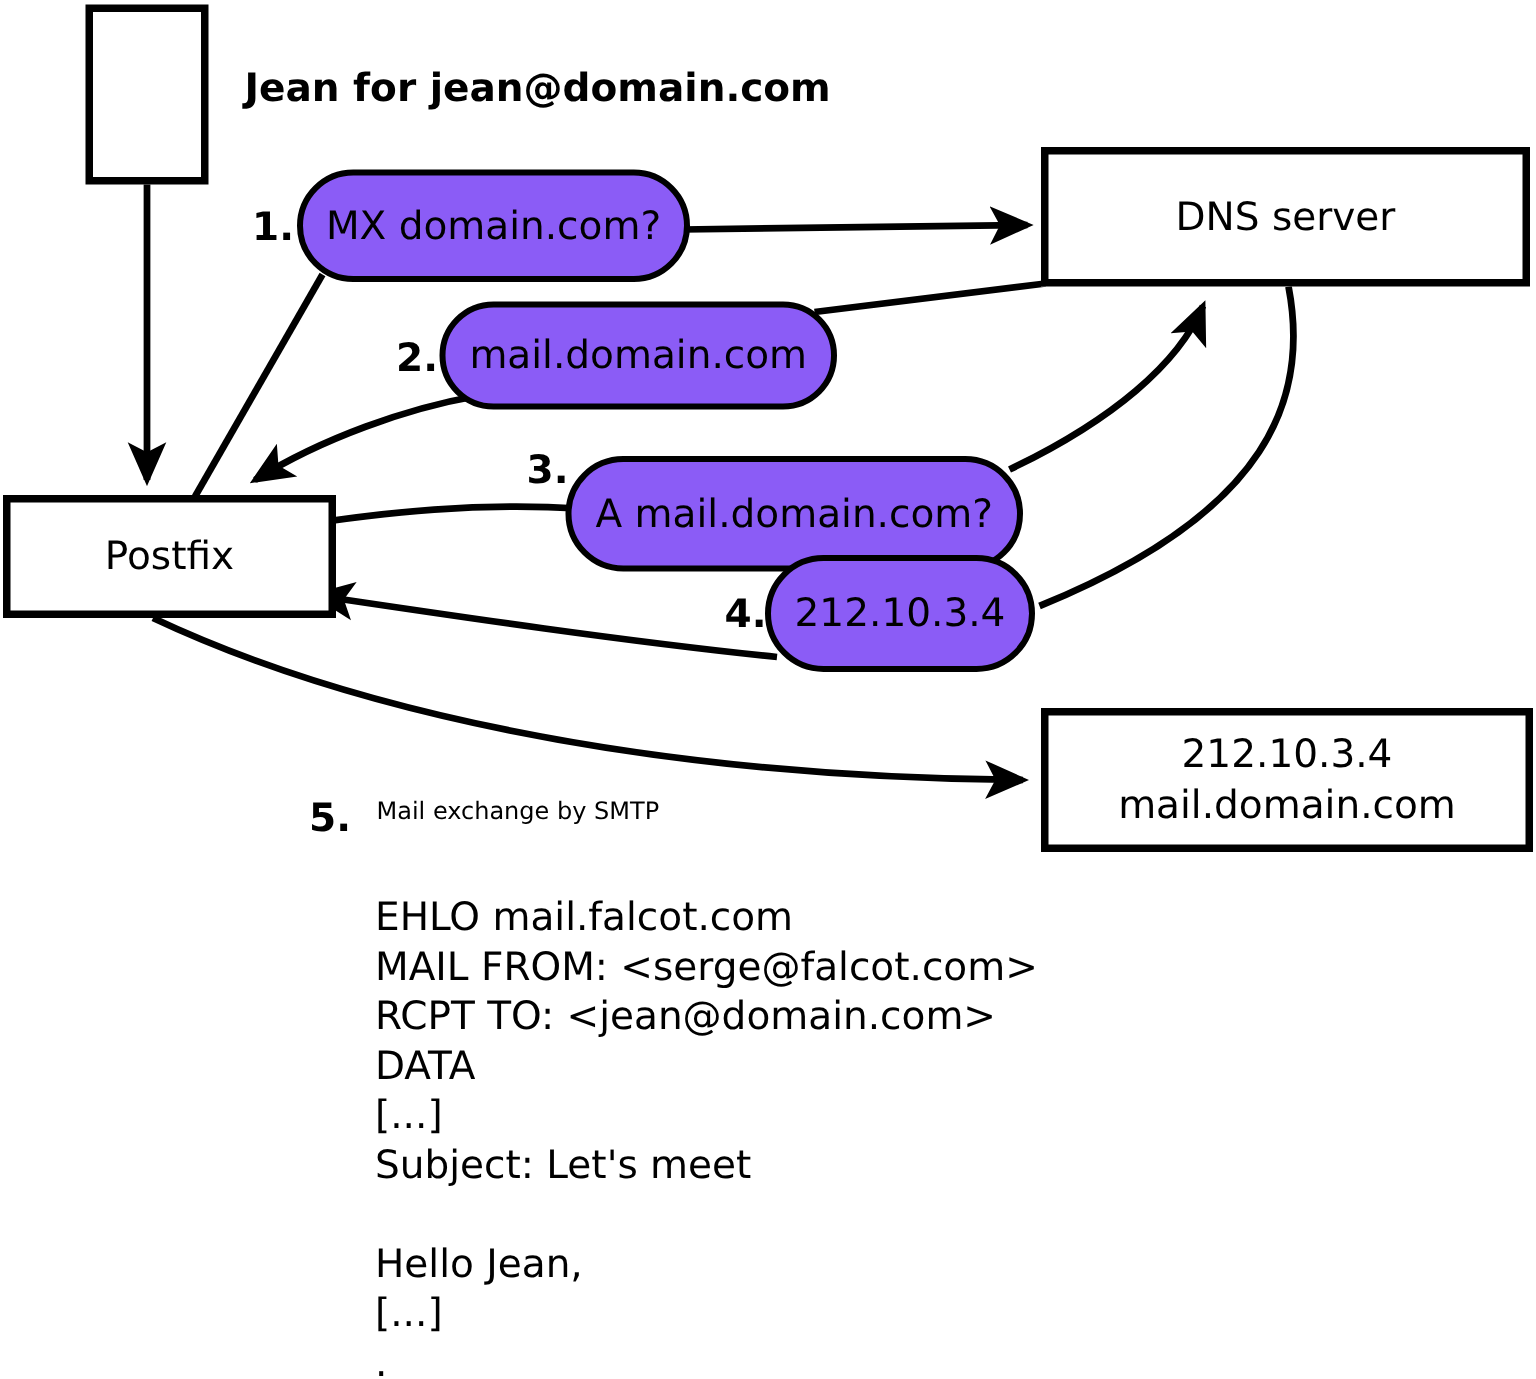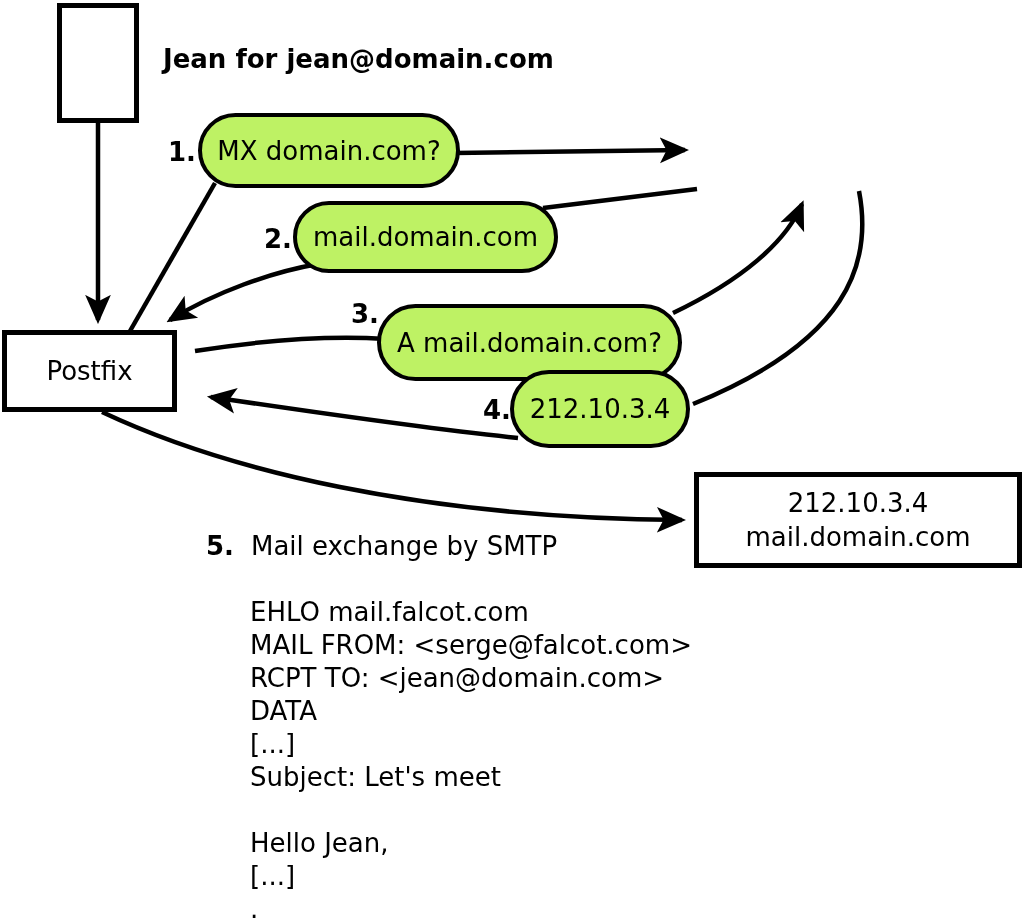--- a/index.html
+++ b/index.html
@@ -9,32 +9,32 @@
     font-family:"DejaVu Sans","Liberation Sans",sans-serif;
   }
   svg.wires { position:absolute; left:0; top:0; z-index:1; }
   .node {
     position:absolute; box-sizing:border-box; background:#ffffff;
     border:5px solid #000; display:flex; flex-direction:column;
     align-items:center; justify-content:center;
     font-size:26px; line-height:34px; z-index:2; text-align:center;
   }
   .pill {
-    position:absolute; box-sizing:border-box; background:#bef264;
+    position:absolute; box-sizing:border-box; background:#8b5cf6;
     border:4px solid #000; border-radius:45px; display:flex;
     align-items:center; justify-content:center;
     font-size:26px; z-index:2; white-space:nowrap;
   }
   .num {
     position:absolute; font-weight:bold; font-size:26px; z-index:3;
     white-space:nowrap;
   }
   .freetext { position:absolute; z-index:3; white-space:nowrap; }
   .title-text { font-weight:bold; font-size:26px; }
-  .step5-label { font-size:26px; }
+  .step5-label { font-size:16px; }
   .smtp-block {
     position:absolute; z-index:3; font-size:26px; line-height:33px;
     white-space:pre-line;
   }
 </style>
 </head>
 <body>
 
 <div class="canvas">
 
@@ -53,24 +53,27 @@
       <path d="M 195 351 C 258 341, 320 335, 386 339"></path>
       <path d="M 673 313 C 742 280, 786 242, 802 204" marker-end="url(#ah)"></path>
       <path d="M 859 191 C 873 264, 848 341, 693 404"></path>
       <path d="M 518 438 C 420 428, 305 411, 211 397" marker-end="url(#ah)"></path>
       <path d="M 102 412 C 225 470, 420 518, 682 520" marker-end="url(#ah)"></path>
     </g>
   </svg>
 
   <div class="node" style="left:57px; top:3px; width:82px; height:120px;"></div>
 
-  <div class="node" style="left:2px; top:330px; width:175px; height:82px;">
+  <div class="node" style="left:2px; top:330px; width:222px; height:82px;">
     <div>Postfix</div>
   </div>
 
+  <div class="node" style="left:694px; top:98px; width:326px; height:93px;">
+    <div>DNS server</div>
+  </div>
 
   <div class="node" style="left:694px; top:472px; width:328px; height:96px;">
     <div>212.10.3.4</div>
     <div>mail.domain.com</div>
   </div>
 
   <div class="pill" style="left:198px; top:113px; width:262px; height:75px;">MX domain.com?</div>
   <div class="pill" style="left:293px; top:201px; width:265px; height:72px;">mail.domain.com</div>
   <div class="pill" style="left:377px; top:285px; width:305px; height:77px;margin-top:19px;">A mail.domain.com?</div>
   <div class="pill" style="left:510px; top:370px; width:180px; height:78px;">212.10.3.4</div>

